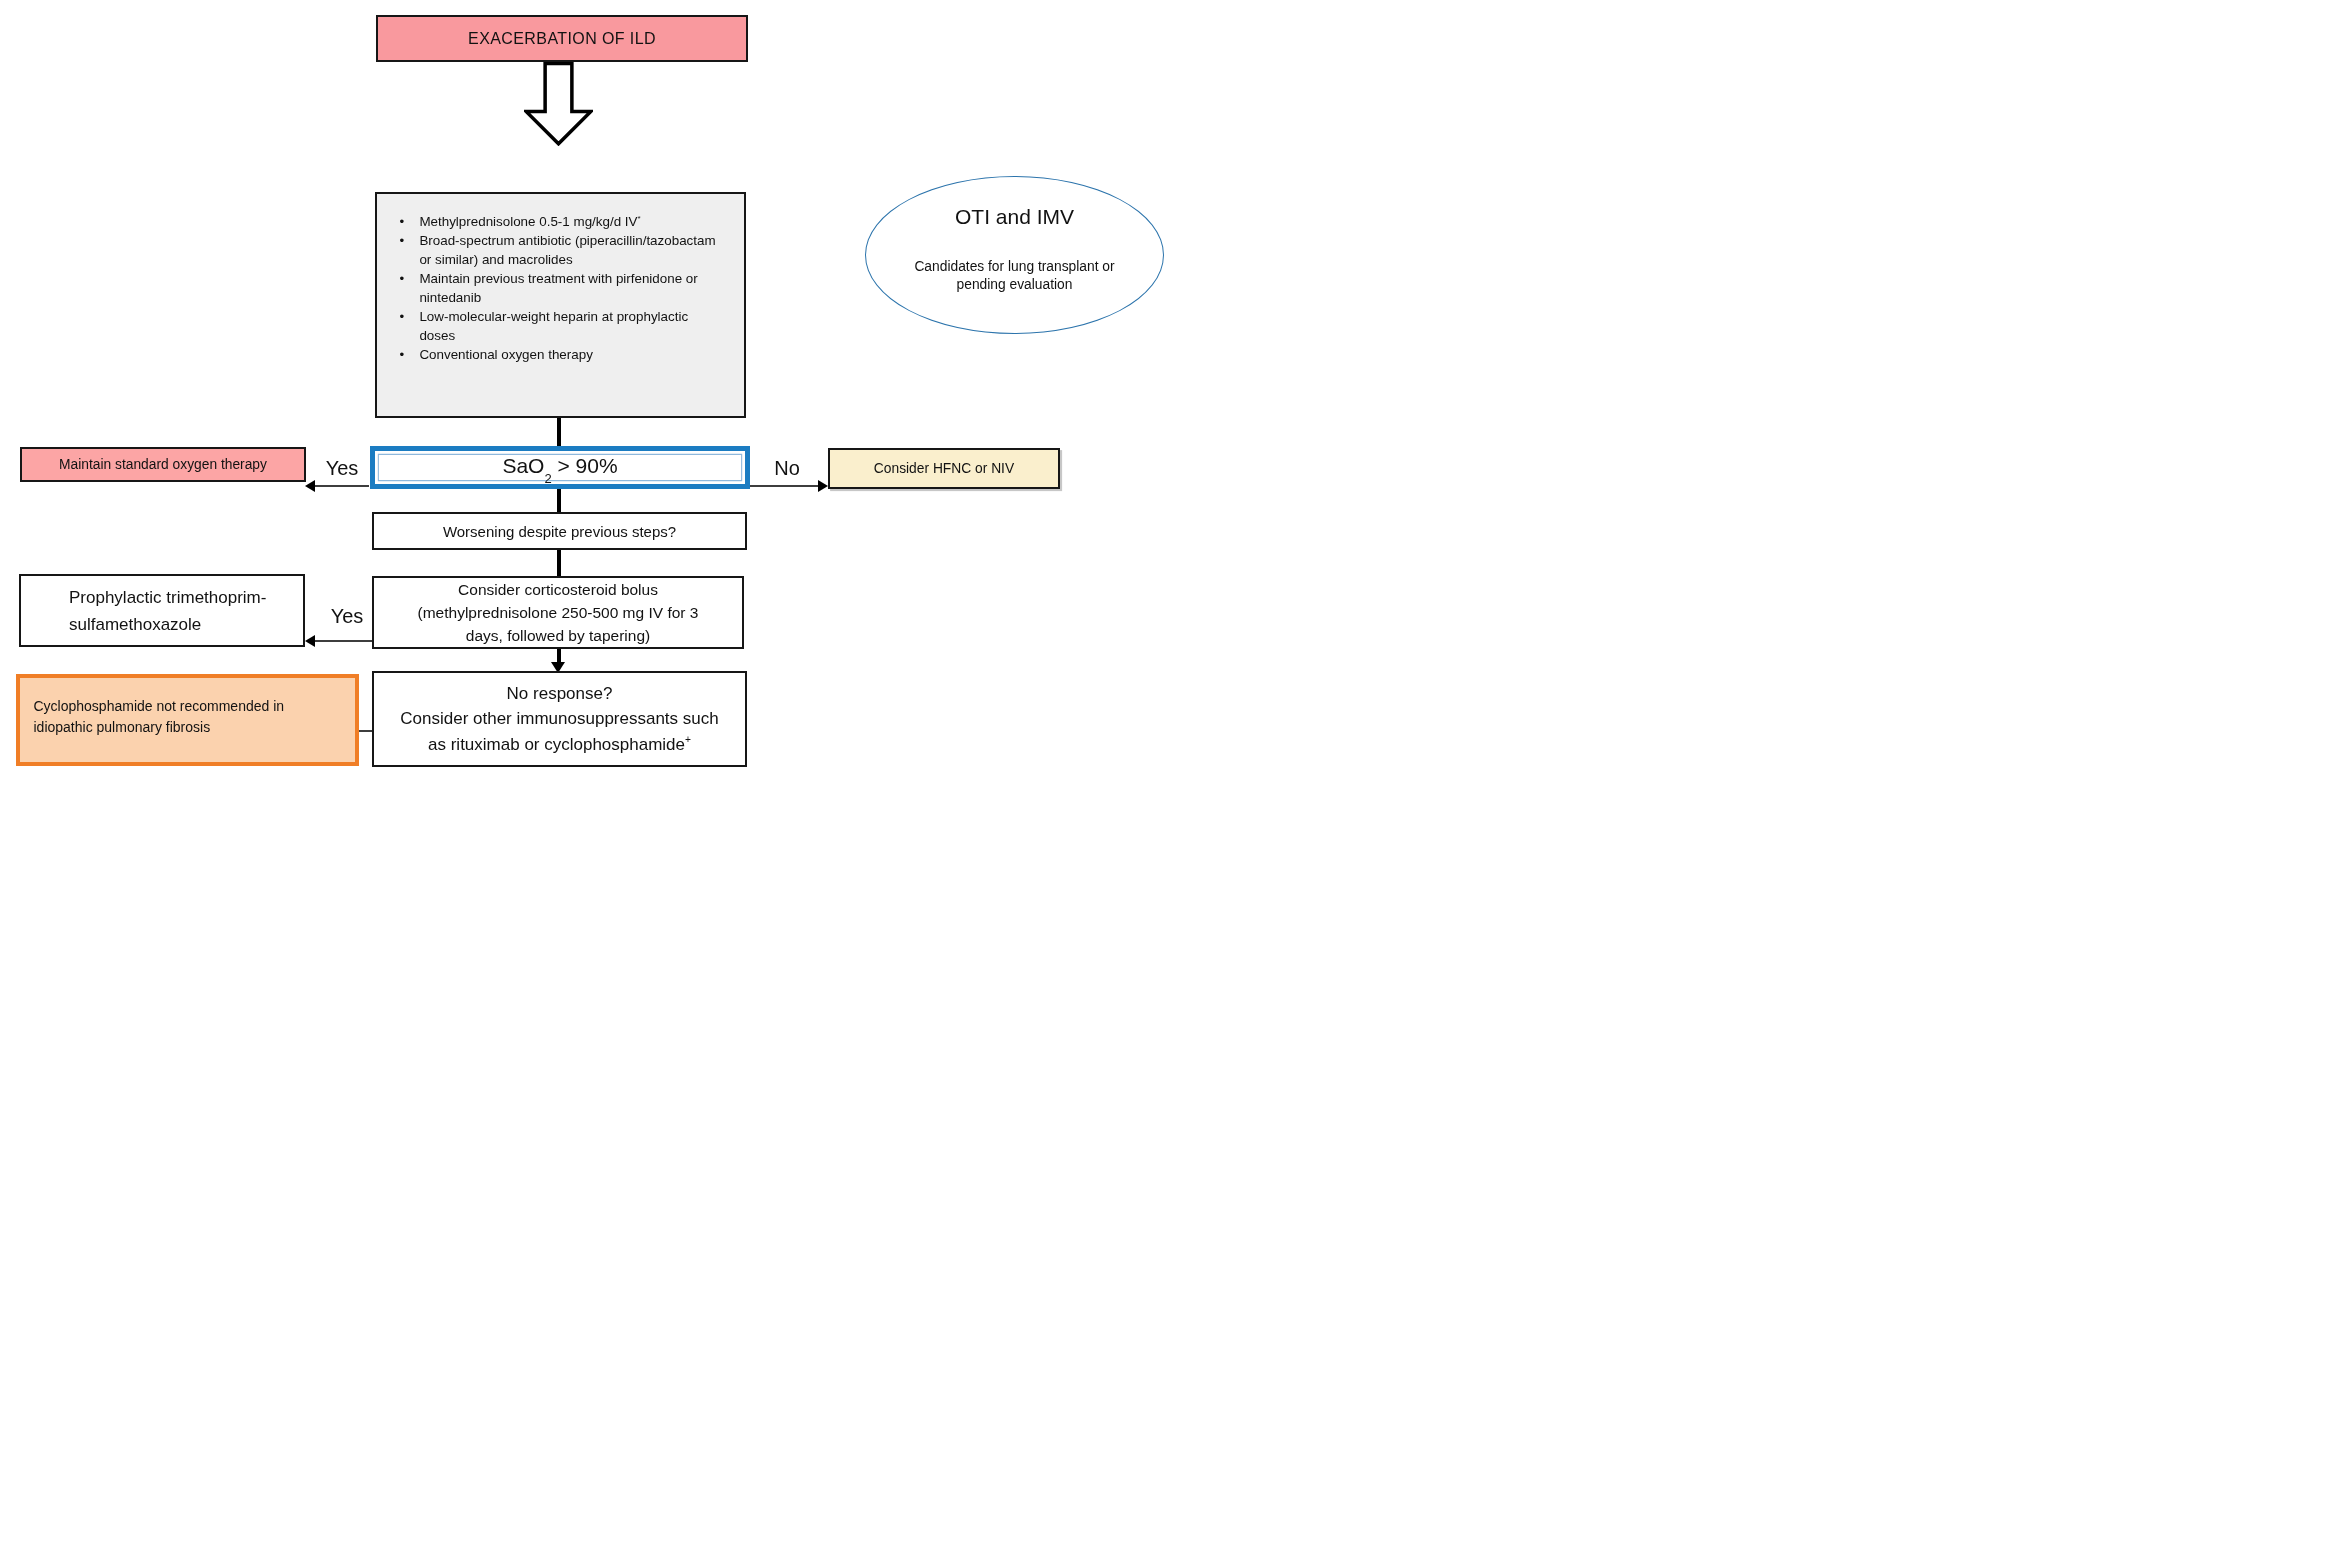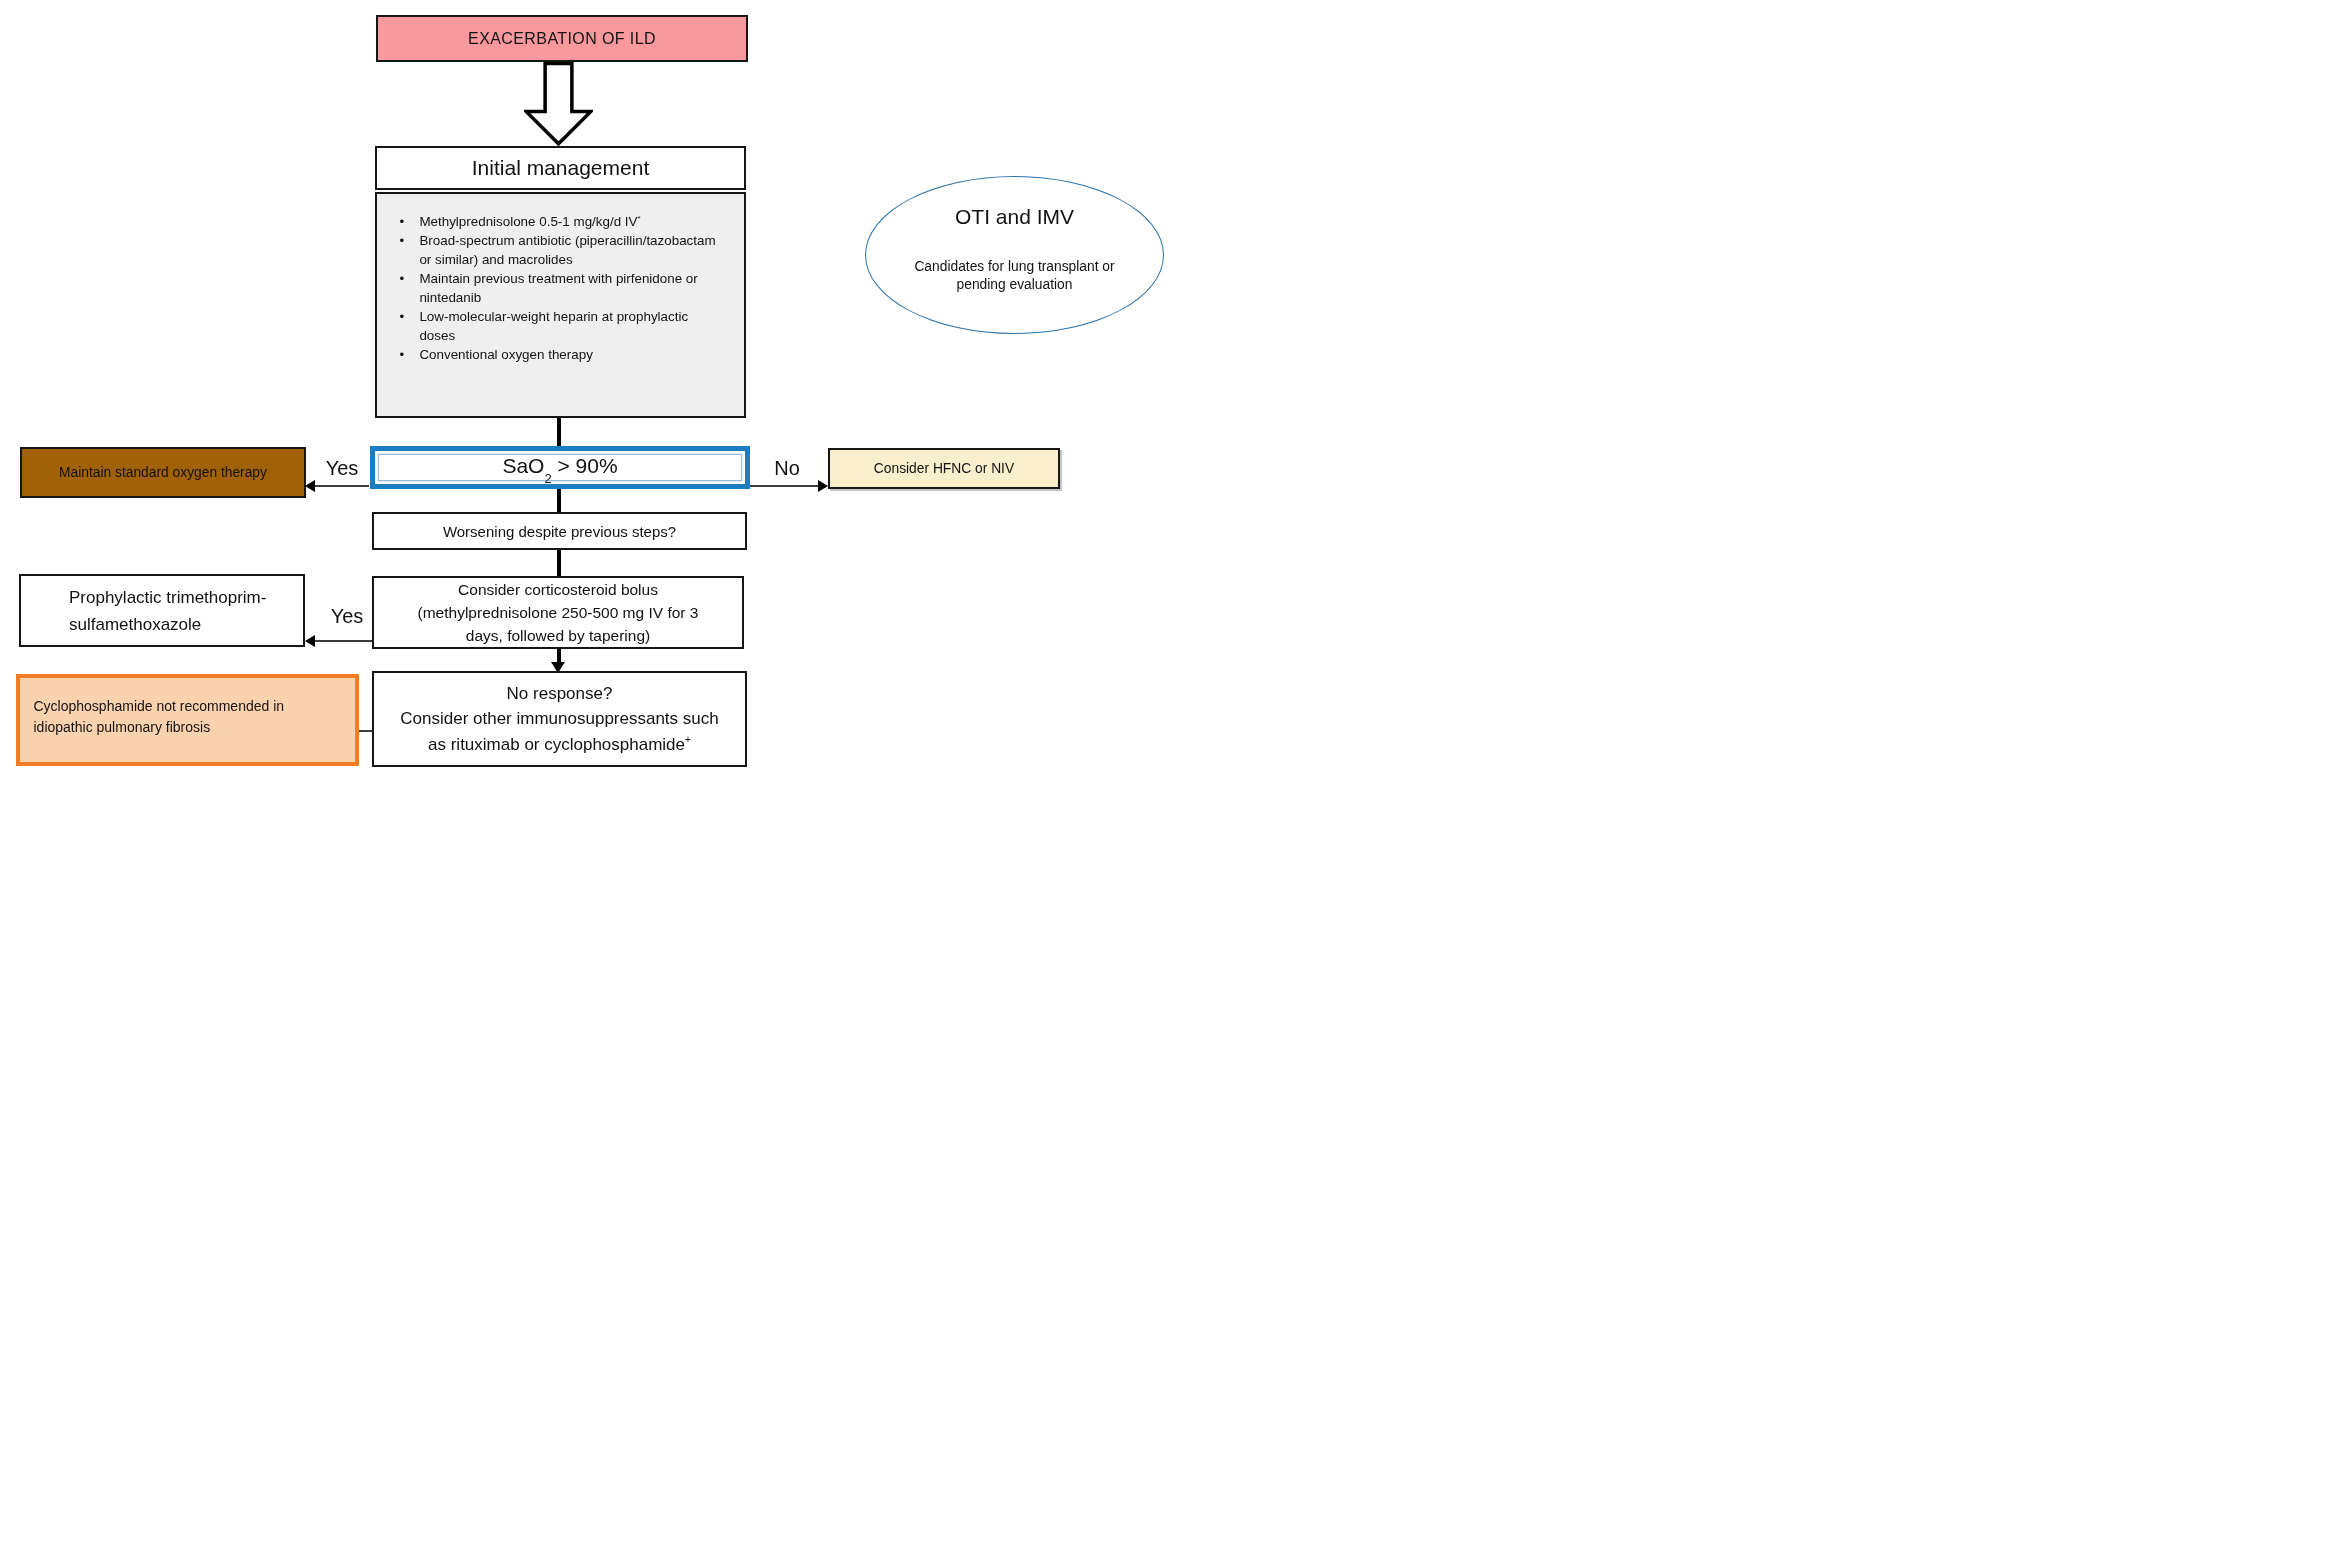--- a/index.html
+++ b/index.html
@@ -38,21 +38,21 @@
        border-top:6px solid transparent;border-bottom:6px solid transparent;border-left:10px solid #000;}
   .solid-down-stem{left:557px;top:649px;width:3.5px;height:14px;background:#000;position:absolute;z-index:1;}
   .solid-down-head{left:551px;top:662px;width:0;height:0;position:absolute;z-index:1;
        border-left:7.8px solid transparent;border-right:7.8px solid transparent;border-top:11.3px solid #000;}
 
   
   .sao2{left:370px;top:446px;width:380px;height:43px;border:5px solid #1B7CC2;
         box-shadow:inset 0 0 0 2.8px #ffffff, inset 0 0 0 3.9px #8FB8DC;font-size:21px;}
   .sao2 sub{font-size:62%;position:relative;bottom:-5px;}
 
-  .maintain{left:20px;top:447px;width:286px;height:51px;background:#a16207;font-size:13.8px;}
+  .maintain{left:20px;top:447px;width:286px;height:35px;background:#fca5a5;font-size:13.8px;}
   .hfnc{left:828px;top:448px;width:232px;height:41px;background:#FAEFCD;font-size:13.8px;
         box-shadow:2.1px 2.1px 0 rgba(130,130,130,.45);}
 
   .branch-label{position:absolute;font-size:20px;text-align:center;z-index:2;}
 
   .worsening{left:372px;top:512px;width:375px;height:38px;font-size:15px;}
   .cortico{left:372px;top:576px;width:372px;height:73px;font-size:15.5px;line-height:23px;flex-direction:column;}
   .prophy{left:19px;top:574px;width:286px;height:73px;font-size:17px;line-height:27px;
           justify-content:flex-start;align-items:center;text-align:left;}
   .prophy .inner{padding-left:48px;width:100%;}
@@ -68,23 +68,20 @@
 <div id="canvas">
 
   <div class="abs node start">
     <span>EXACERBATION OF ILD</span>
   </div>
 
   <svg class="abs block-arrow" viewBox="0 0 98 119">
     <polygon points="30,2 68,2 68,70 95,70 49,116 3,70 30,70" fill="#ffffff" stroke="#000000" stroke-width="5" stroke-linejoin="miter"></polygon>
   </svg>
 
-  <div class="abs node init-title">
-    <span>Initial management</span>
-  </div>
   <div class="abs init-panel">
     <ul>
       <li><span>Methylprednisolone 0.5-1 mg/kg/d IV</span><sup>*</sup></li>
       <li><span>Broad-spectrum antibiotic (piperacillin/tazobactam or similar) and macrolides</span><sup></sup></li>
       <li><span>Maintain previous treatment with pirfenidone or nintedanib</span><sup></sup></li>
       <li><span>Low-molecular-weight heparin at prophylactic doses</span><sup></sup></li>
       <li><span>Conventional oxygen therapy</span><sup></sup></li>
     </ul>
   </div>
 

